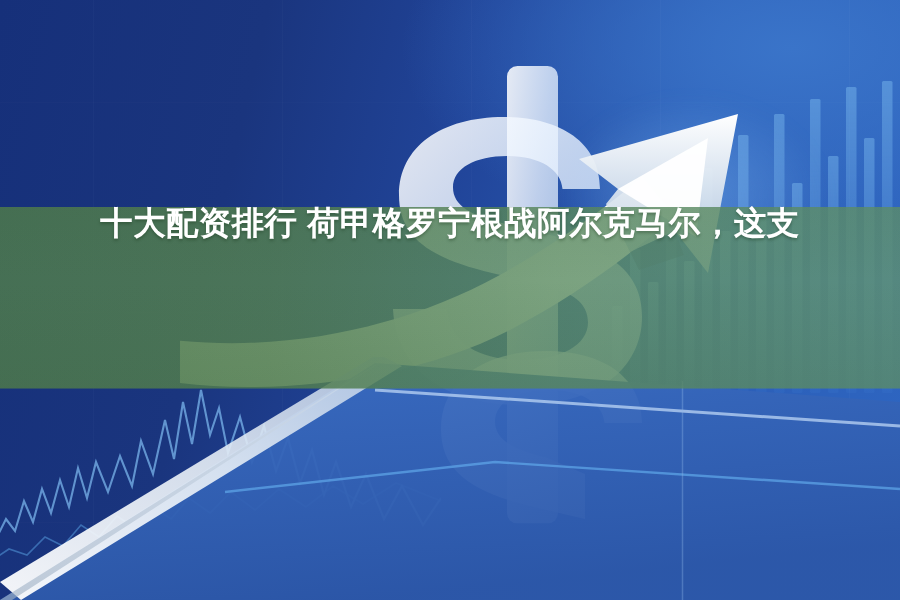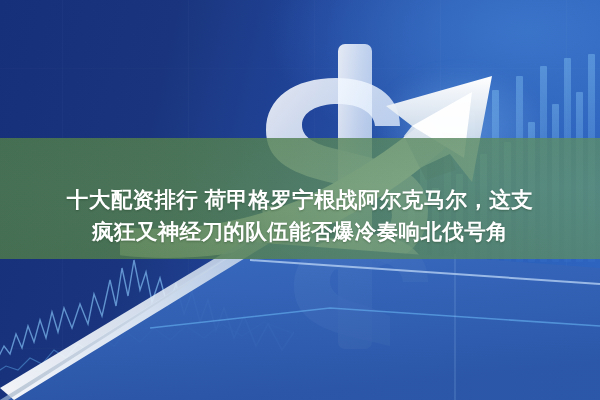--- a/index.html
+++ b/index.html
@@ -119,21 +119,20 @@
   
   .headline {
     position: absolute;
     left: 0;
     top: 138px;
     width: 600px;
     height: 156px;
     display: flex;
     flex-direction: column;
     align-items: center;
-    justify-content: center;
     gap: 9px;
   }
   .hl-line {
     color: #ffffff;
     font-size: 21.5px;
     font-weight: 700;
     letter-spacing: .4px;
     line-height: 1.05;
     white-space: nowrap;
     text-shadow: 0 1px 2px rgba(20,50,20,.35);
@@ -267,16 +266,15 @@
       <path d="M455 16 L455 162" stroke="#8fb6e8" stroke-width="1" fill="none" opacity="0.35"></path>
     </svg>
   </div>
 
   <div class="band">
     <div class="band-tint"></div>
   </div>
 
   <div class="headline">
     <div class="hl-line">十大配资排行 荷甲格罗宁根战阿尔克马尔，这支</div>
-    <div class="hl-line">疯狂又神经刀的队伍能否爆冷奏响北伐号角</div>
   </div>
 
 </div>
 
 </body></html>

